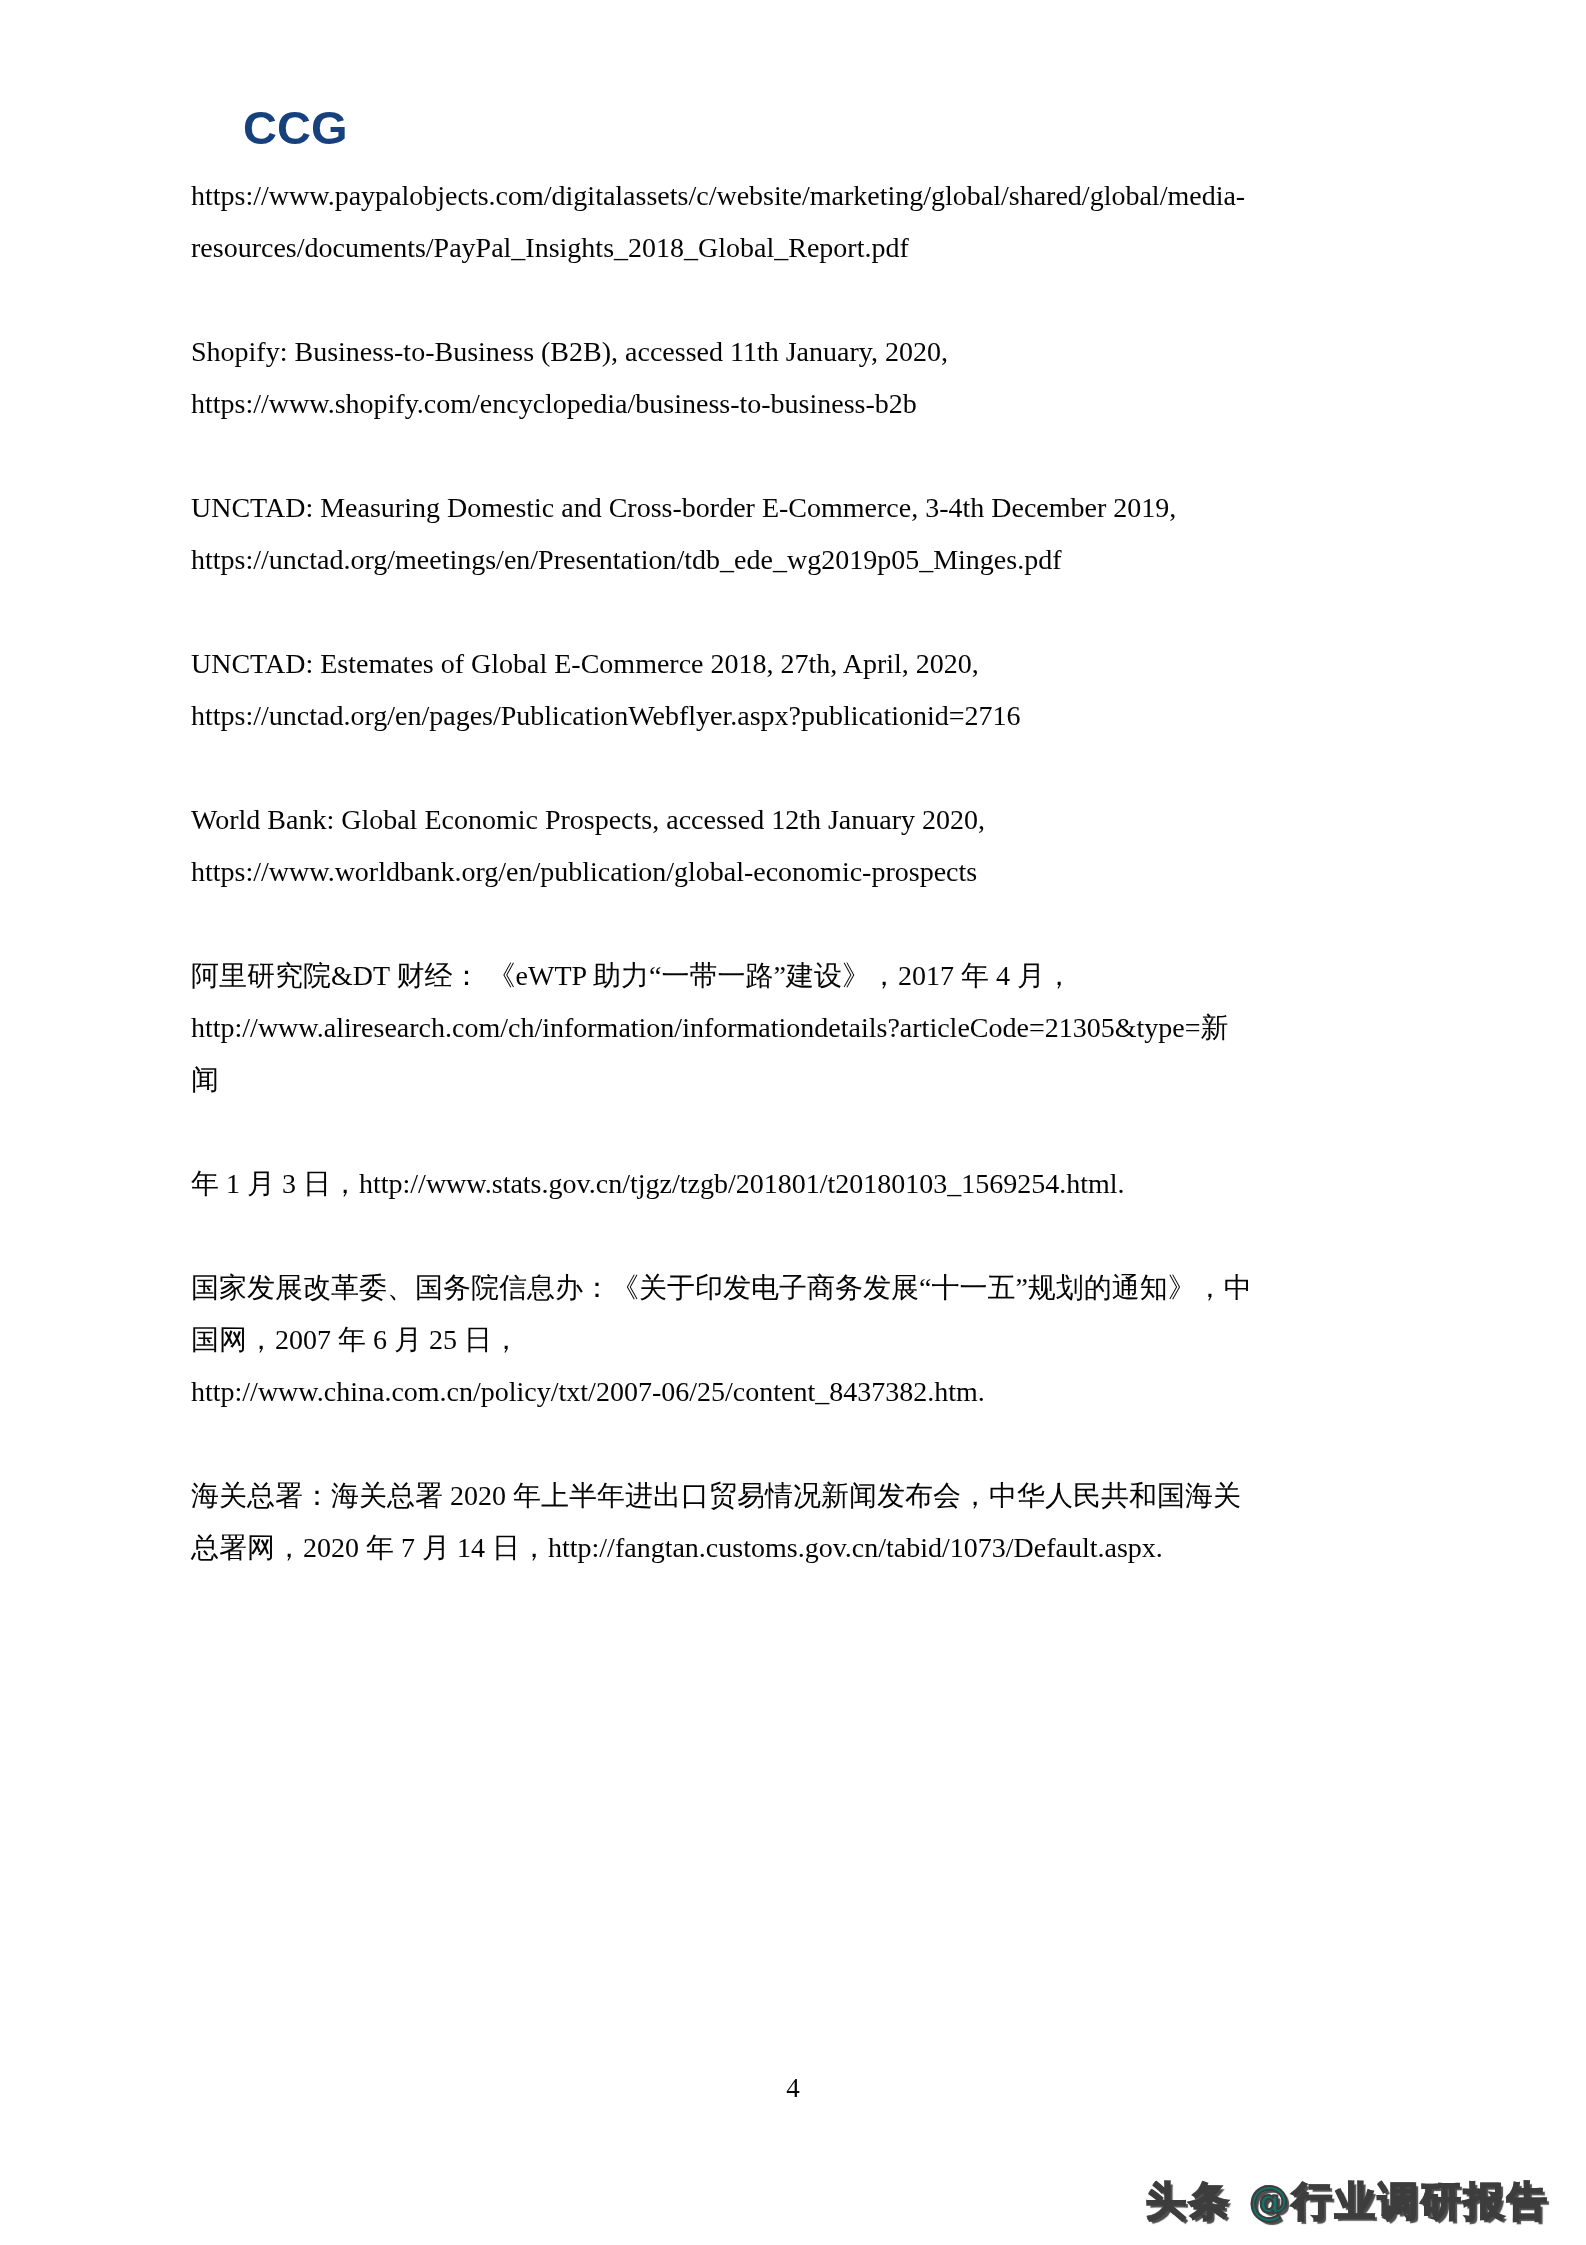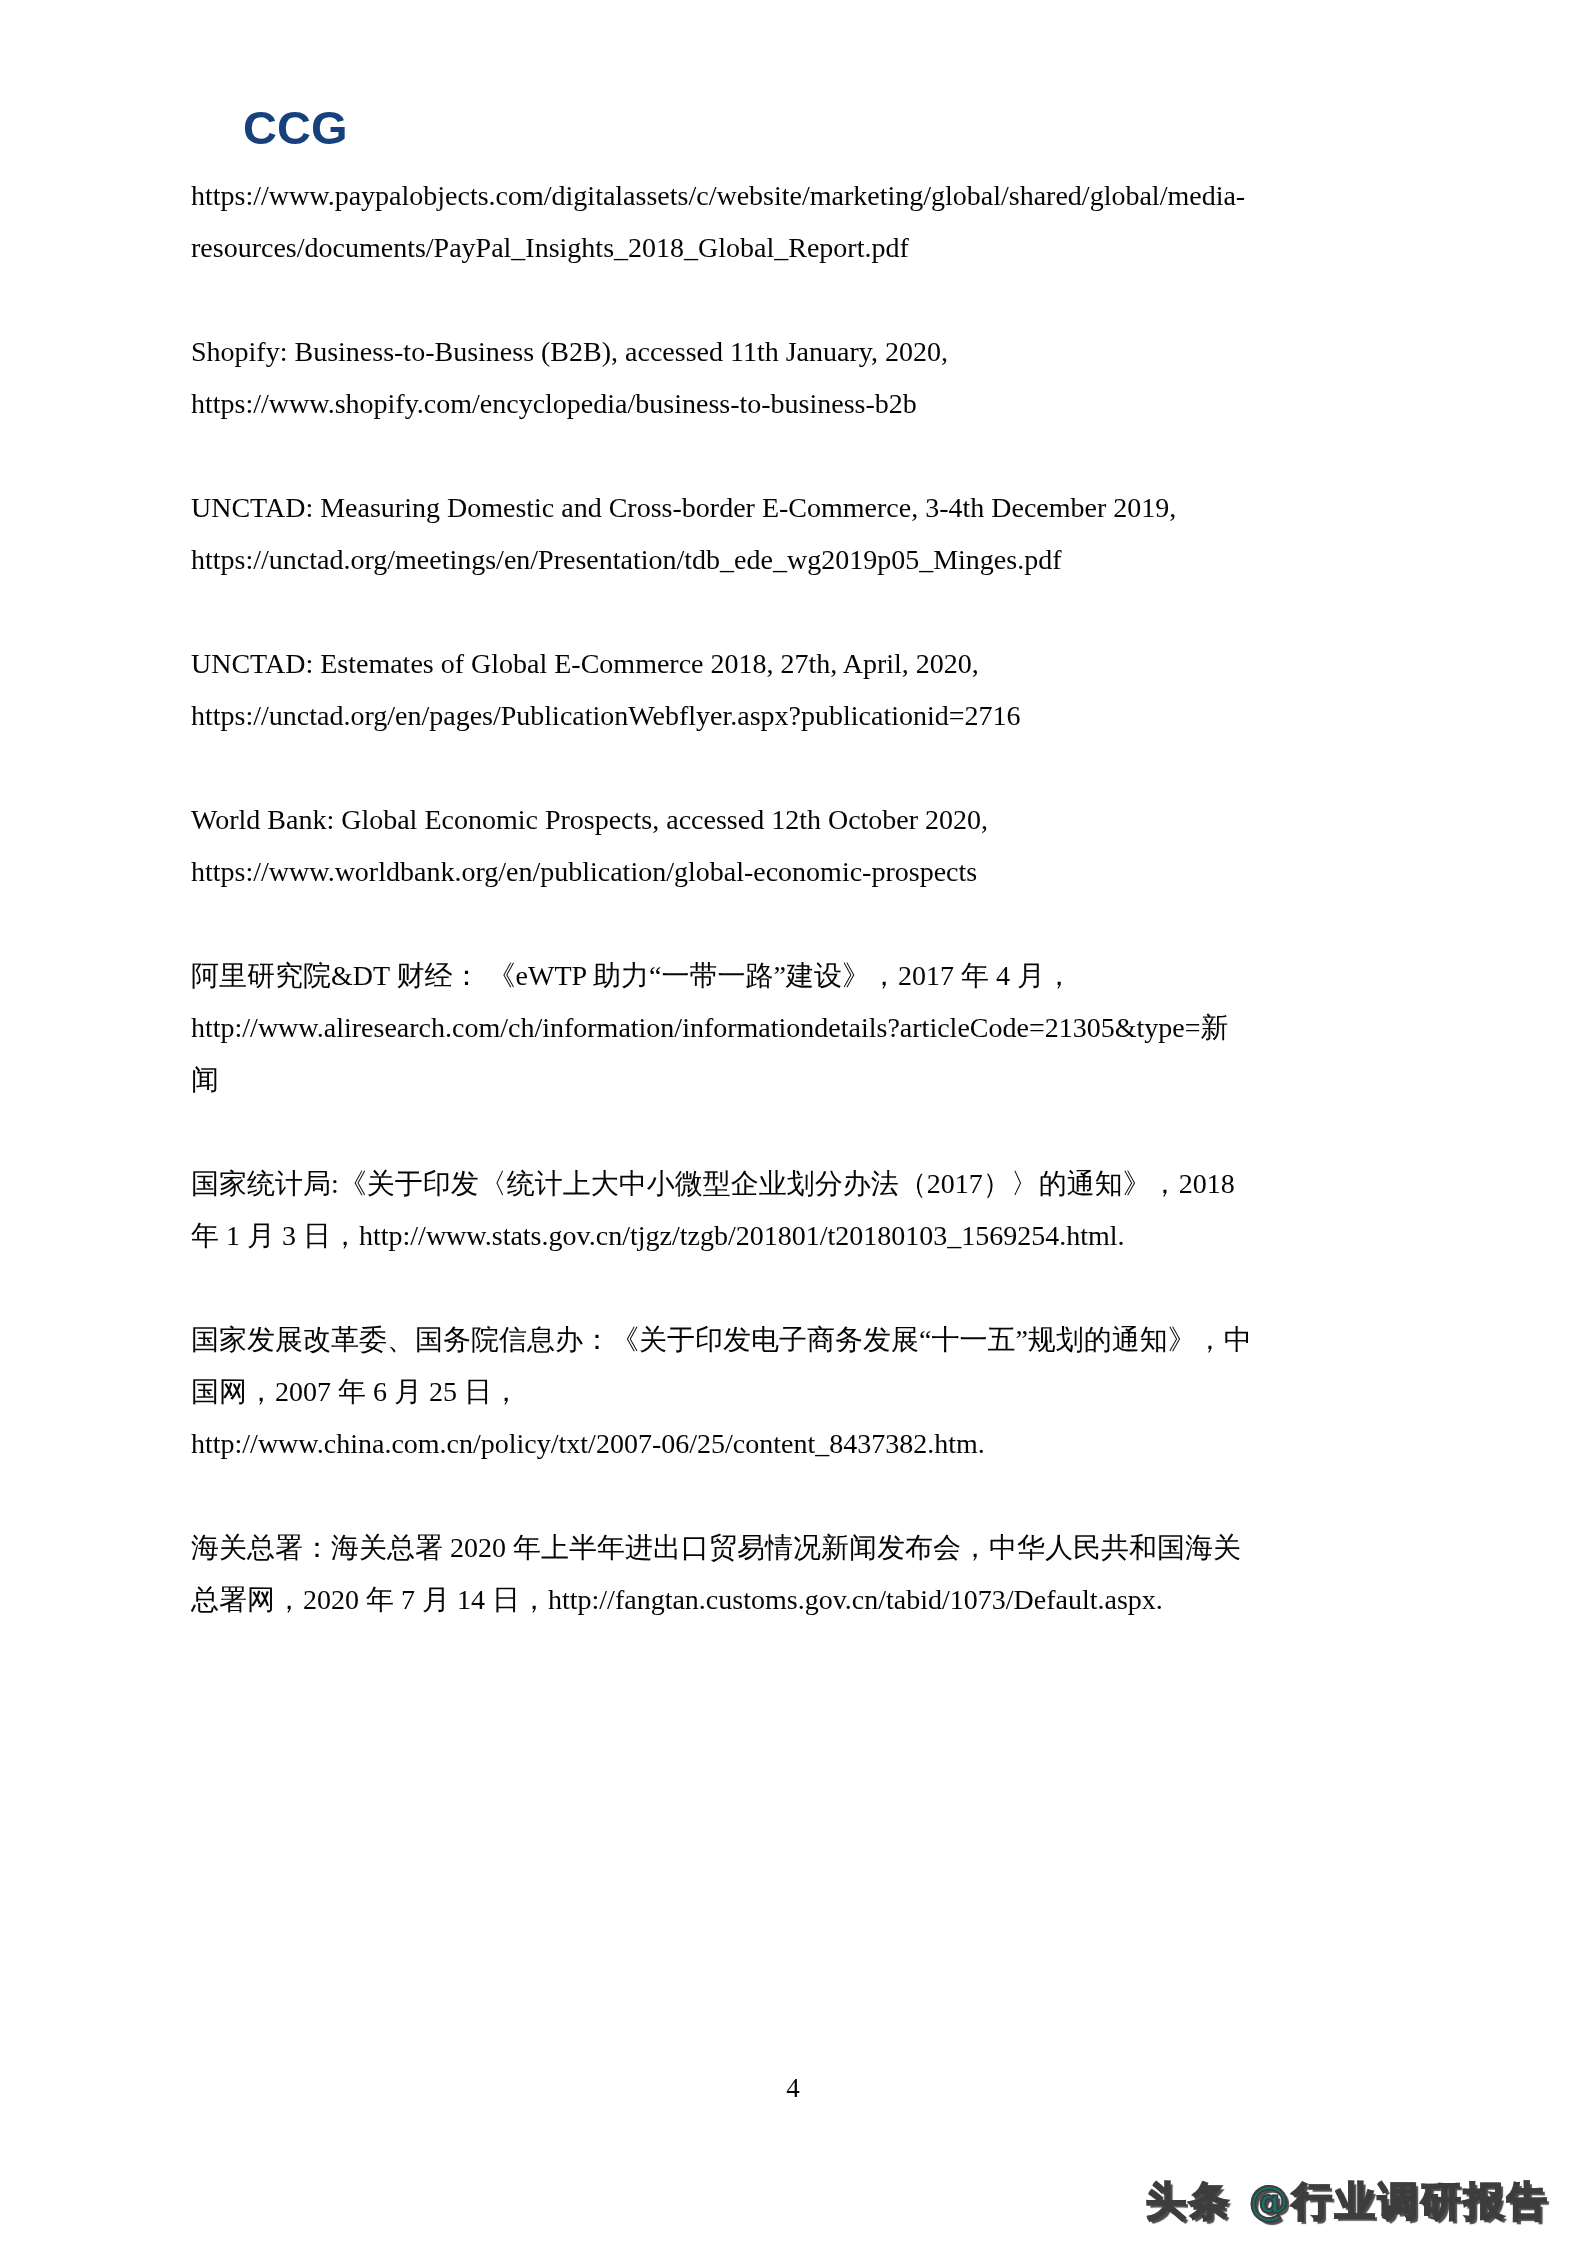--- a/index.html
+++ b/index.html
@@ -75,30 +75,29 @@
       </div>
       <div class="ref">
         <div class="ref-line">UNCTAD: Measuring Domestic and Cross-border E-Commerce, 3-4th December 2019,</div>
         <div class="ref-line">https://unctad.org/meetings/en/Presentation/tdb_ede_wg2019p05_Minges.pdf</div>
       </div>
       <div class="ref">
         <div class="ref-line">UNCTAD: Estemates of Global E-Commerce 2018, 27th, April, 2020,</div>
         <div class="ref-line">https://unctad.org/en/pages/PublicationWebflyer.aspx?publicationid=2716</div>
       </div>
       <div class="ref">
-        <div class="ref-line">World Bank: Global Economic Prospects, accessed 12th October 2020,</div>
+        <div class="ref-line">World Bank: Global Economic Prospects, accessed 12th January 2020,</div>
         <div class="ref-line">https://www.worldbank.org/en/publication/global-economic-prospects</div>
       </div>
       <div class="ref">
         <div class="ref-line">阿里研究院&amp;DT 财经： 《eWTP 助力“一带一路”建设》，2017 年 4 月，</div>
         <div class="ref-line">http://www.aliresearch.com/ch/information/informationdetails?articleCode=21305&amp;type=新</div>
         <div class="ref-line">闻</div>
       </div>
       <div class="ref">
-        <div class="ref-line">国家统计局:《关于印发〈统计上大中小微型企业划分办法（2017）〉的通知》，2018</div>
         <div class="ref-line">年 1 月 3 日，http://www.stats.gov.cn/tjgz/tzgb/201801/t20180103_1569254.html.</div>
       </div>
       <div class="ref">
         <div class="ref-line">国家发展改革委、国务院信息办：《关于印发电子商务发展“十一五”规划的通知》，中</div>
         <div class="ref-line">国网，2007 年 6 月 25 日，</div>
         <div class="ref-line">http://www.china.com.cn/policy/txt/2007-06/25/content_8437382.htm.</div>
       </div>
       <div class="ref">
         <div class="ref-line">海关总署：海关总署 2020 年上半年进出口贸易情况新闻发布会，中华人民共和国海关</div>
         <div class="ref-line">总署网，2020 年 7 月 14 日，http://fangtan.customs.gov.cn/tabid/1073/Default.aspx.</div>

